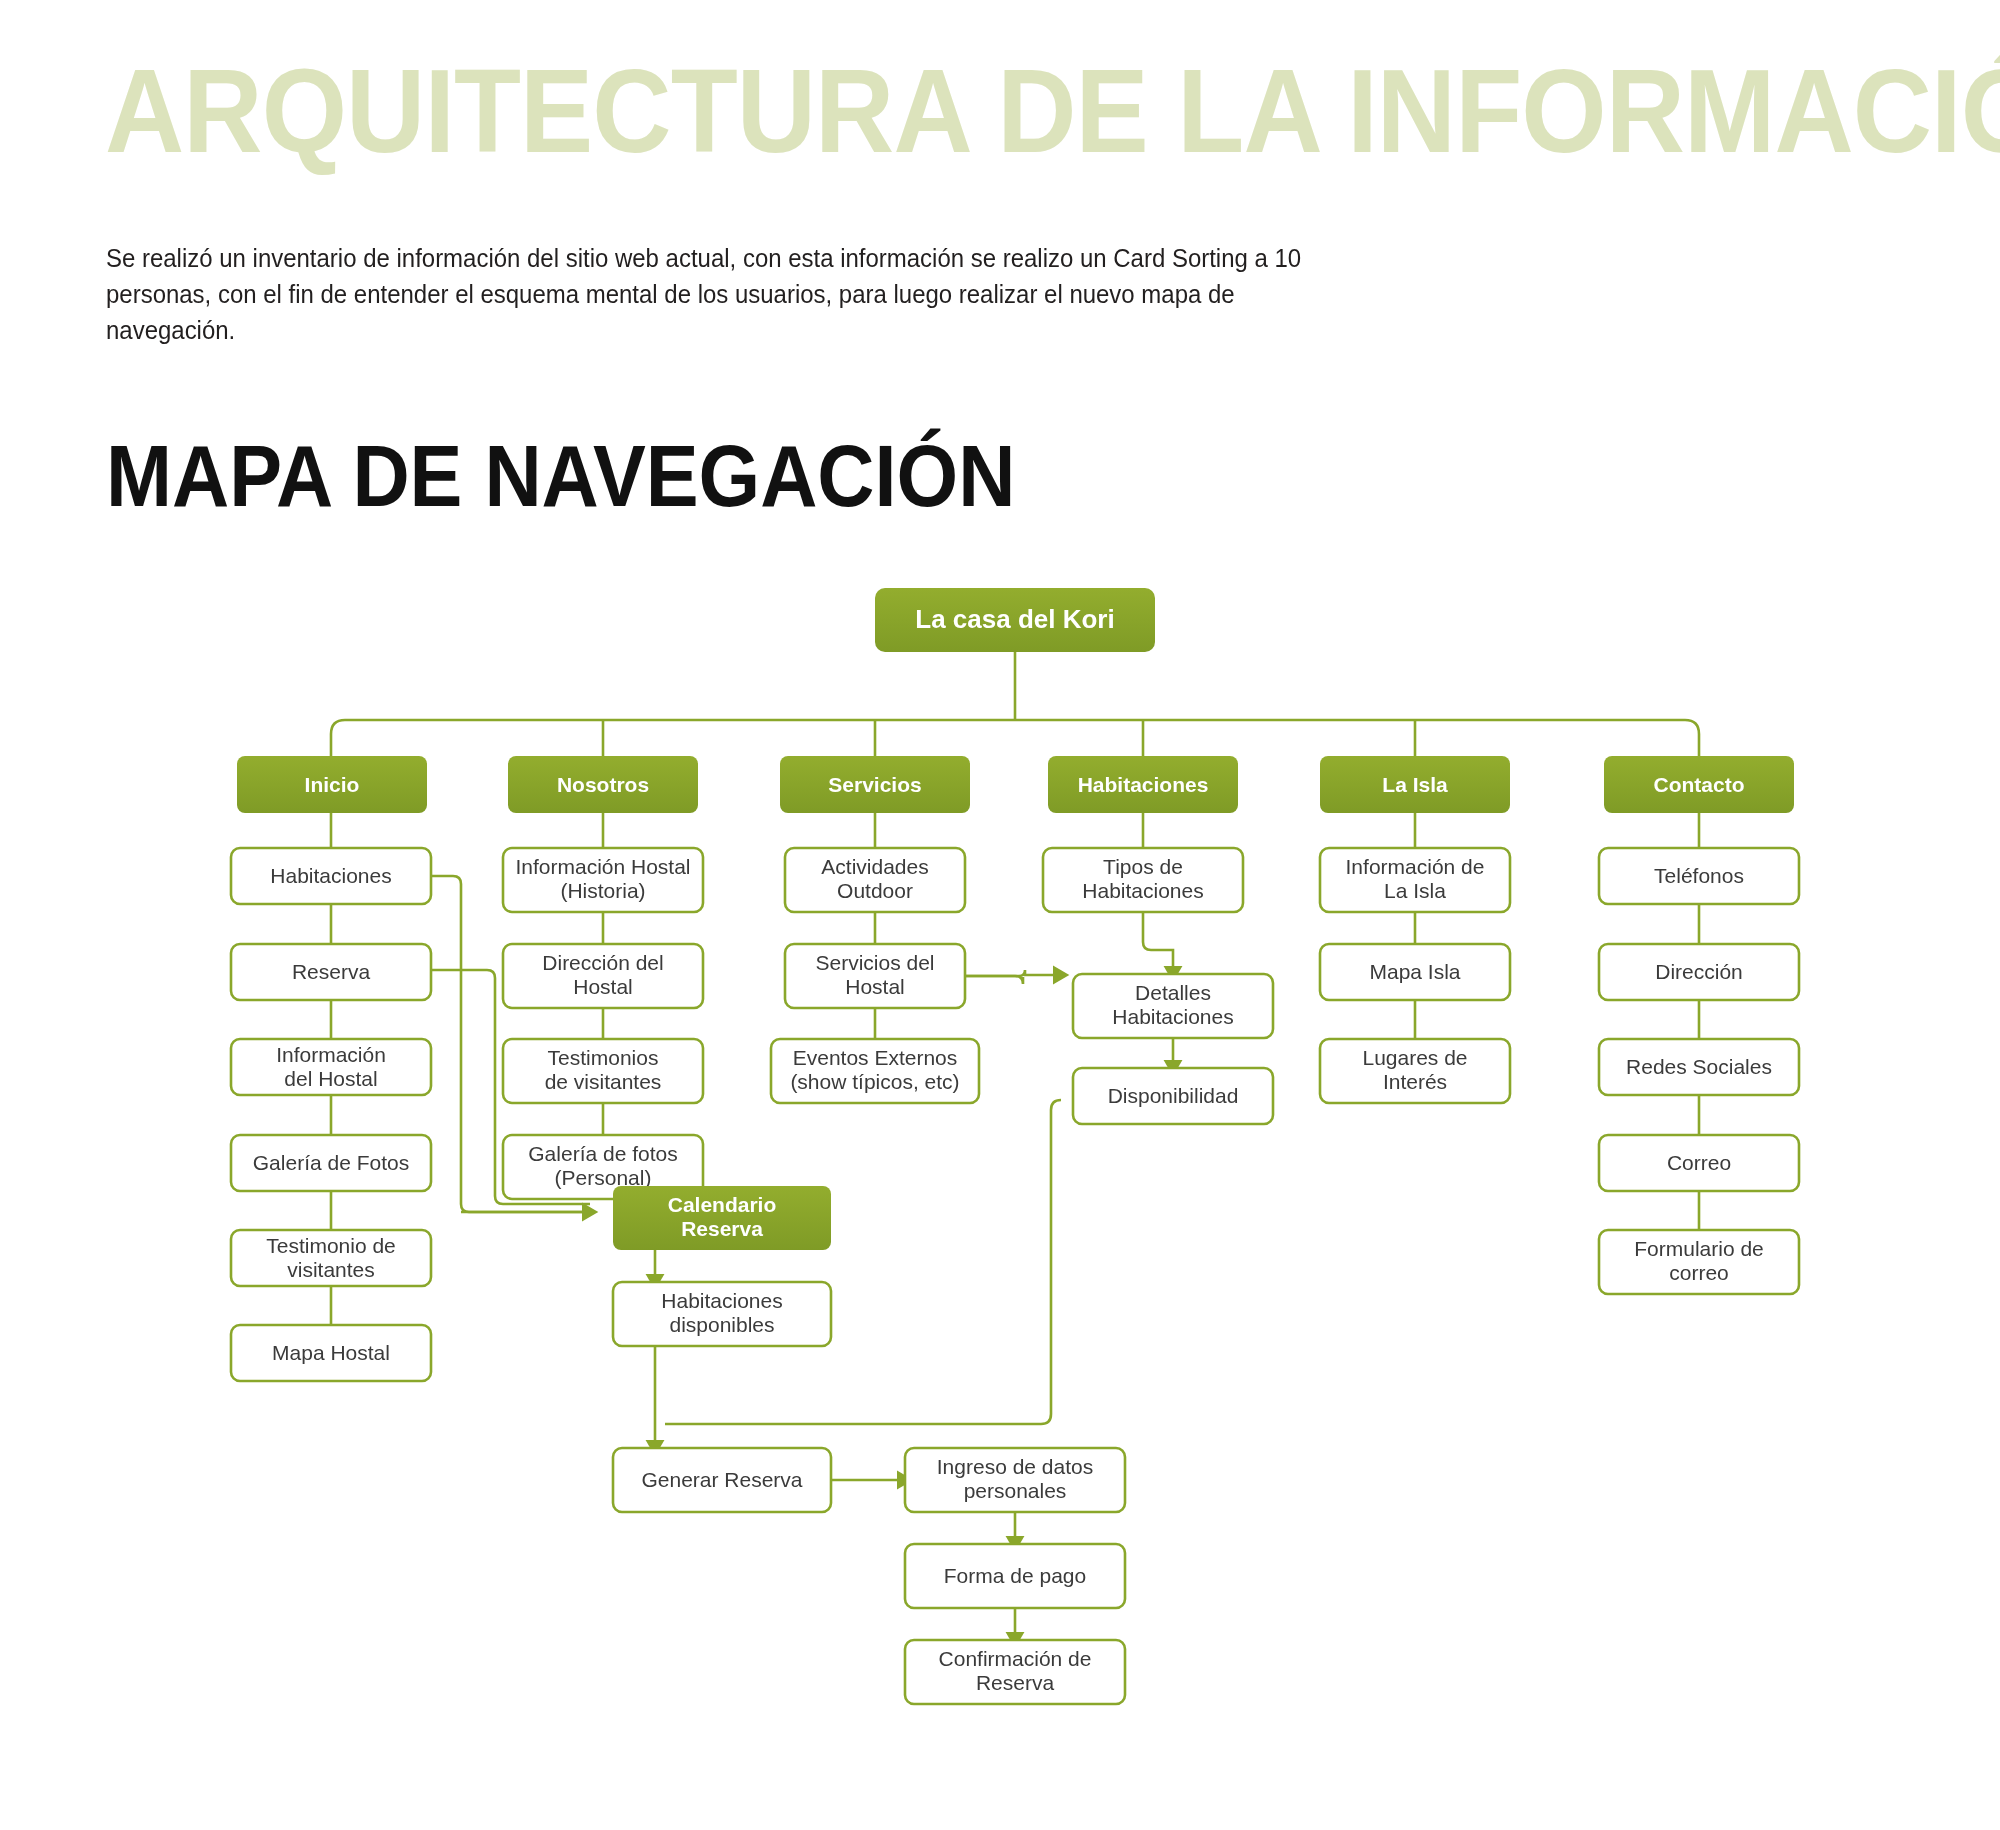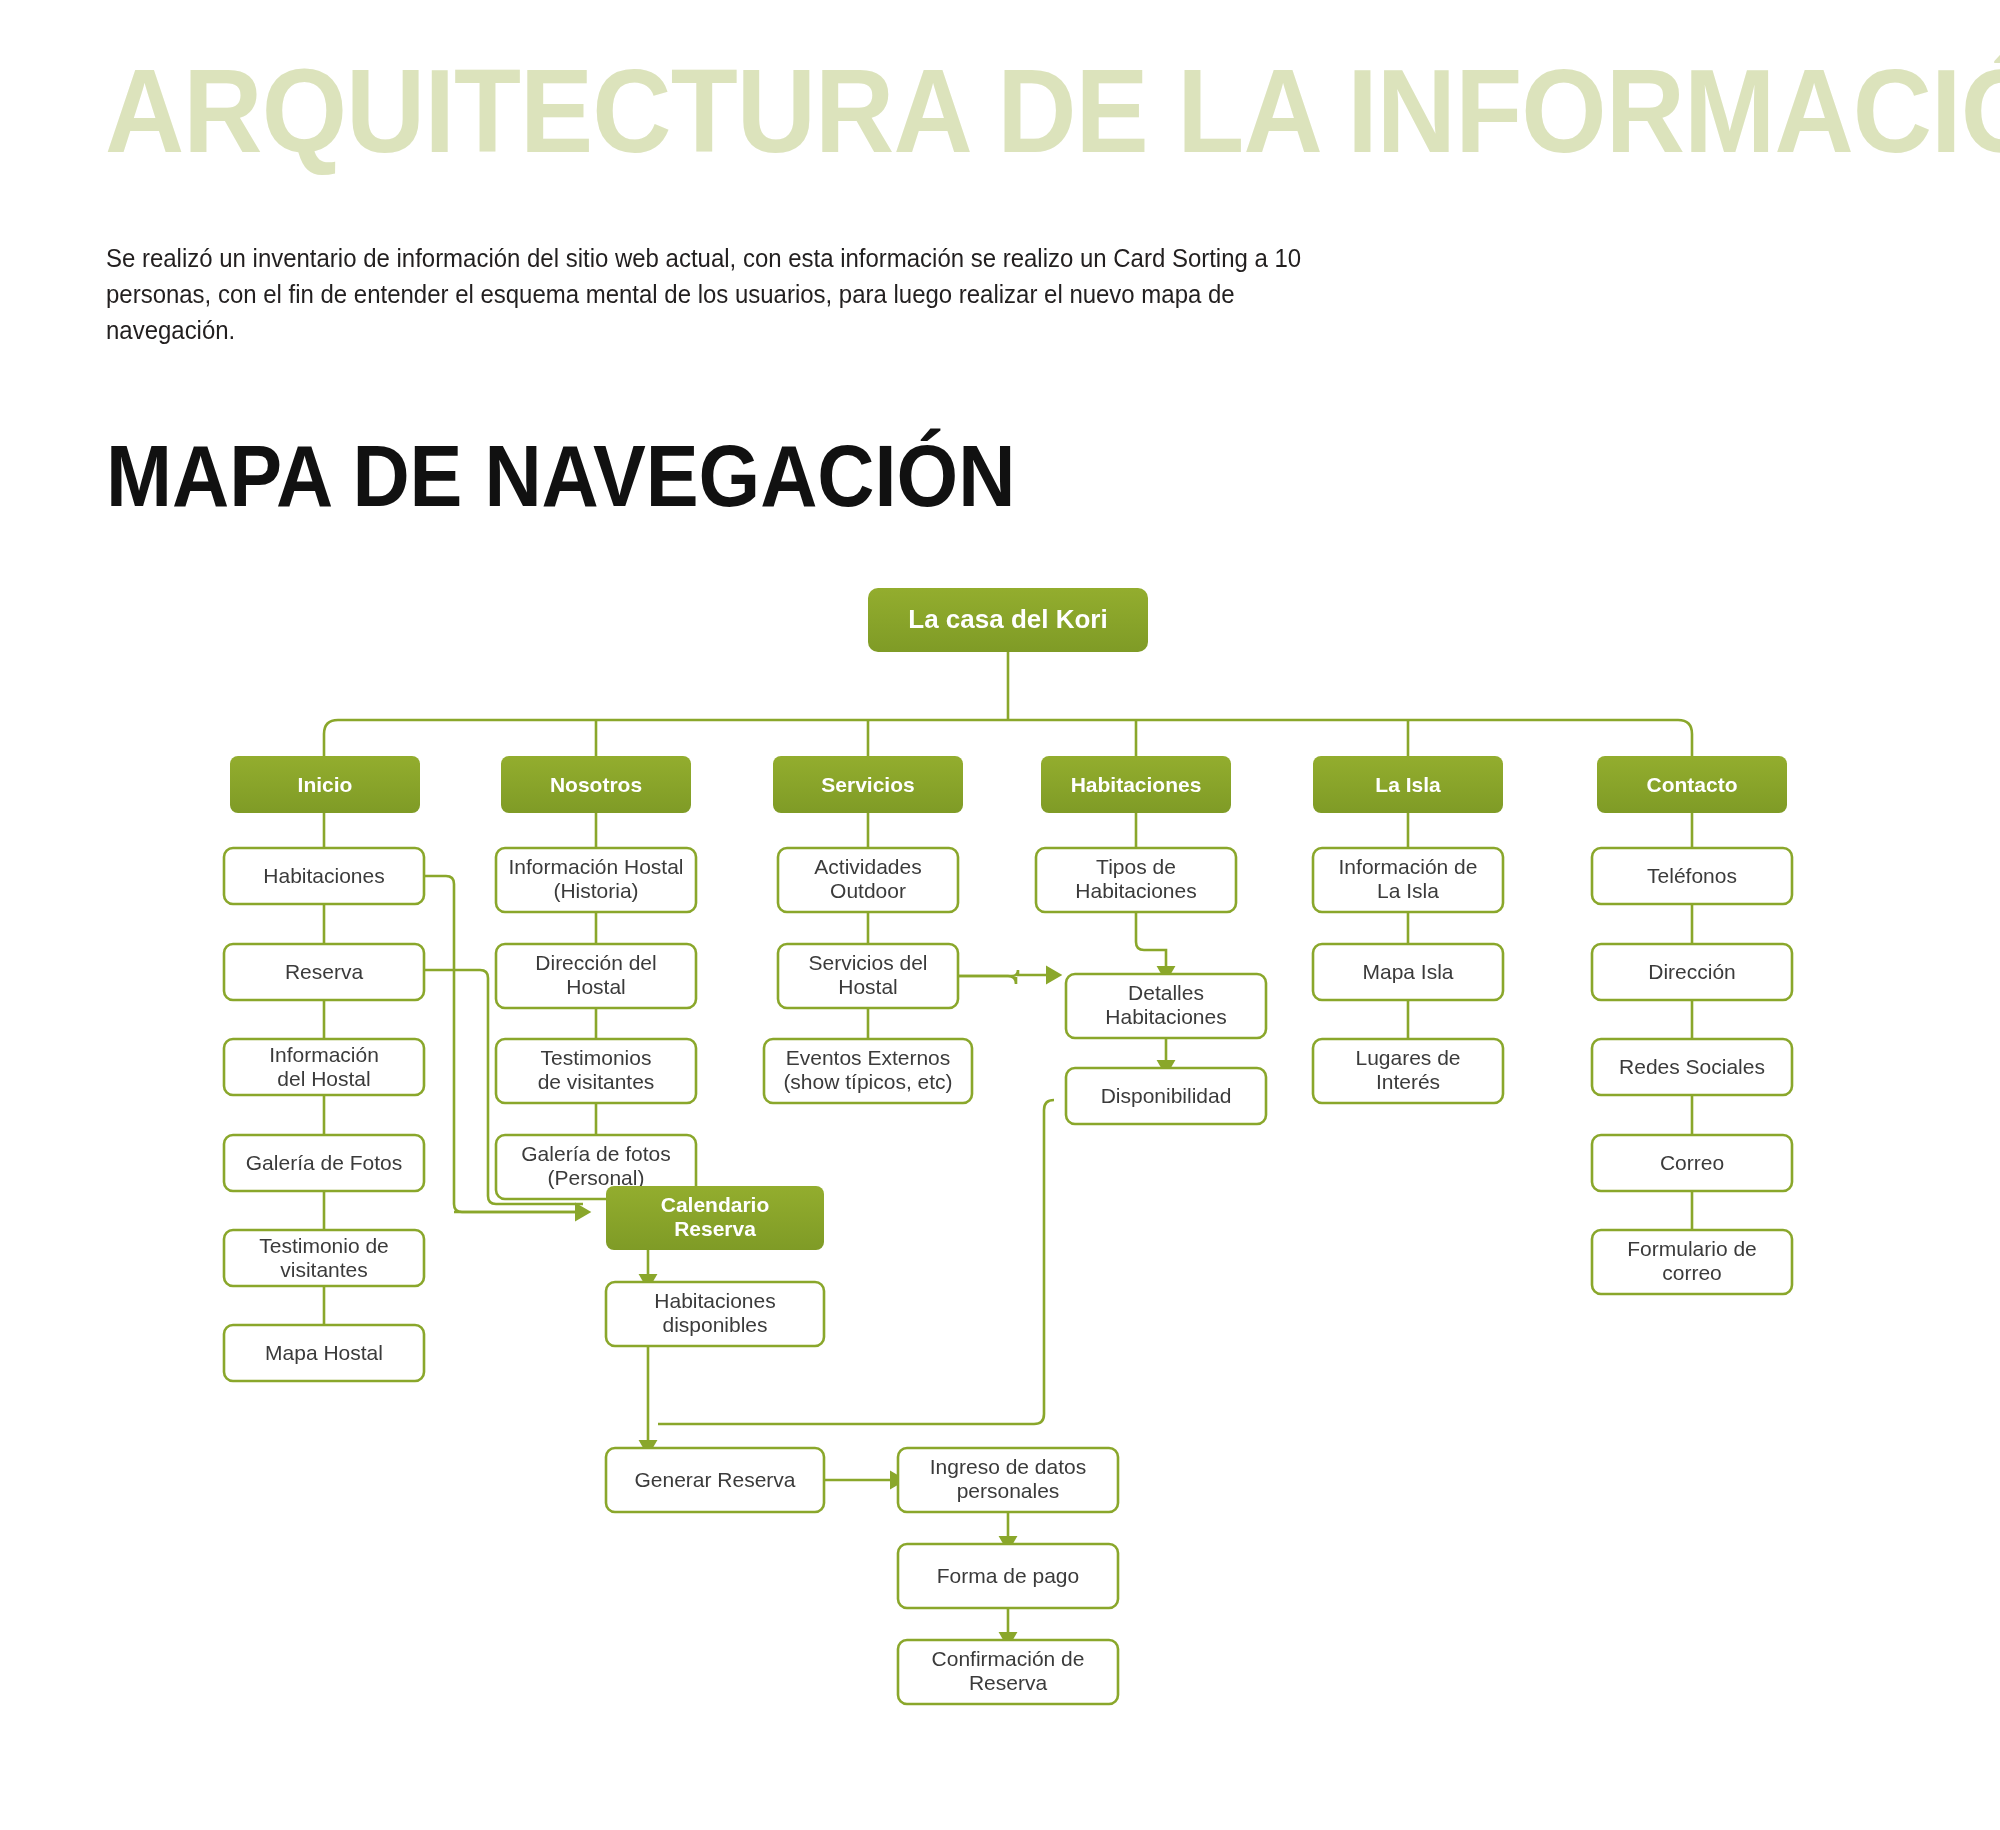--- a/index.html
+++ b/index.html
@@ -41,21 +41,21 @@
     font-family:"Liberation Sans Narrow","Liberation Sans", sans-serif;
     font-weight:bold;
     font-size:88px;
     line-height:1.0;
     letter-spacing:0px;
     color:#111111;
     transform:scaleX(0.9);
     transform-origin:left top;
     white-space:nowrap;
   }
-  #navmap { position:absolute; left:8px; top:560px; width:1604px; height:1270px; }
+  #navmap { position:absolute; left:15px; top:560px; width:1604px; height:1270px; }
   #navmap svg { display:block; }
   .nodeLabel { font-family:"Liberation Sans", sans-serif; }
 </style>
 </head>
 <body>
 
 <div id="page-title">ARQUITECTURA DE LA INFORMACIÓN</div>
 
 <div id="intro-paragraph">Se realizó un inventario de información del sitio web actual, con esta información se realizo un Card Sorting a 10 personas, con el fin de entender el esquema mental de los usuarios, para luego realizar el nuevo mapa de navegación.</div>
 

